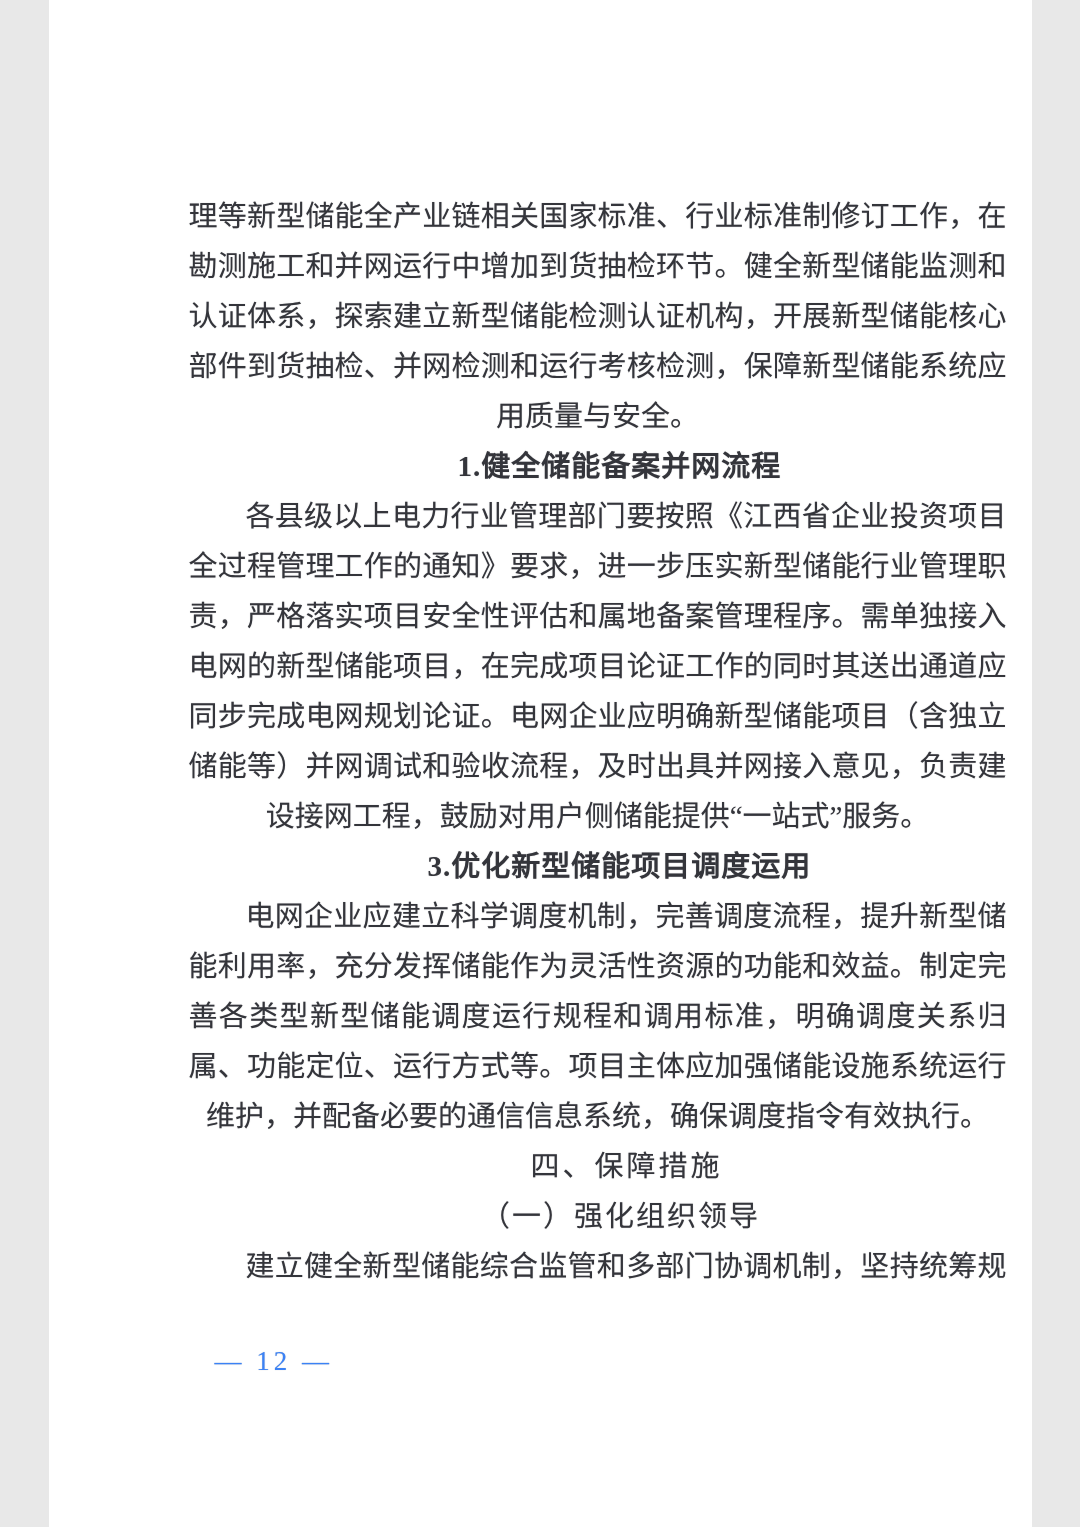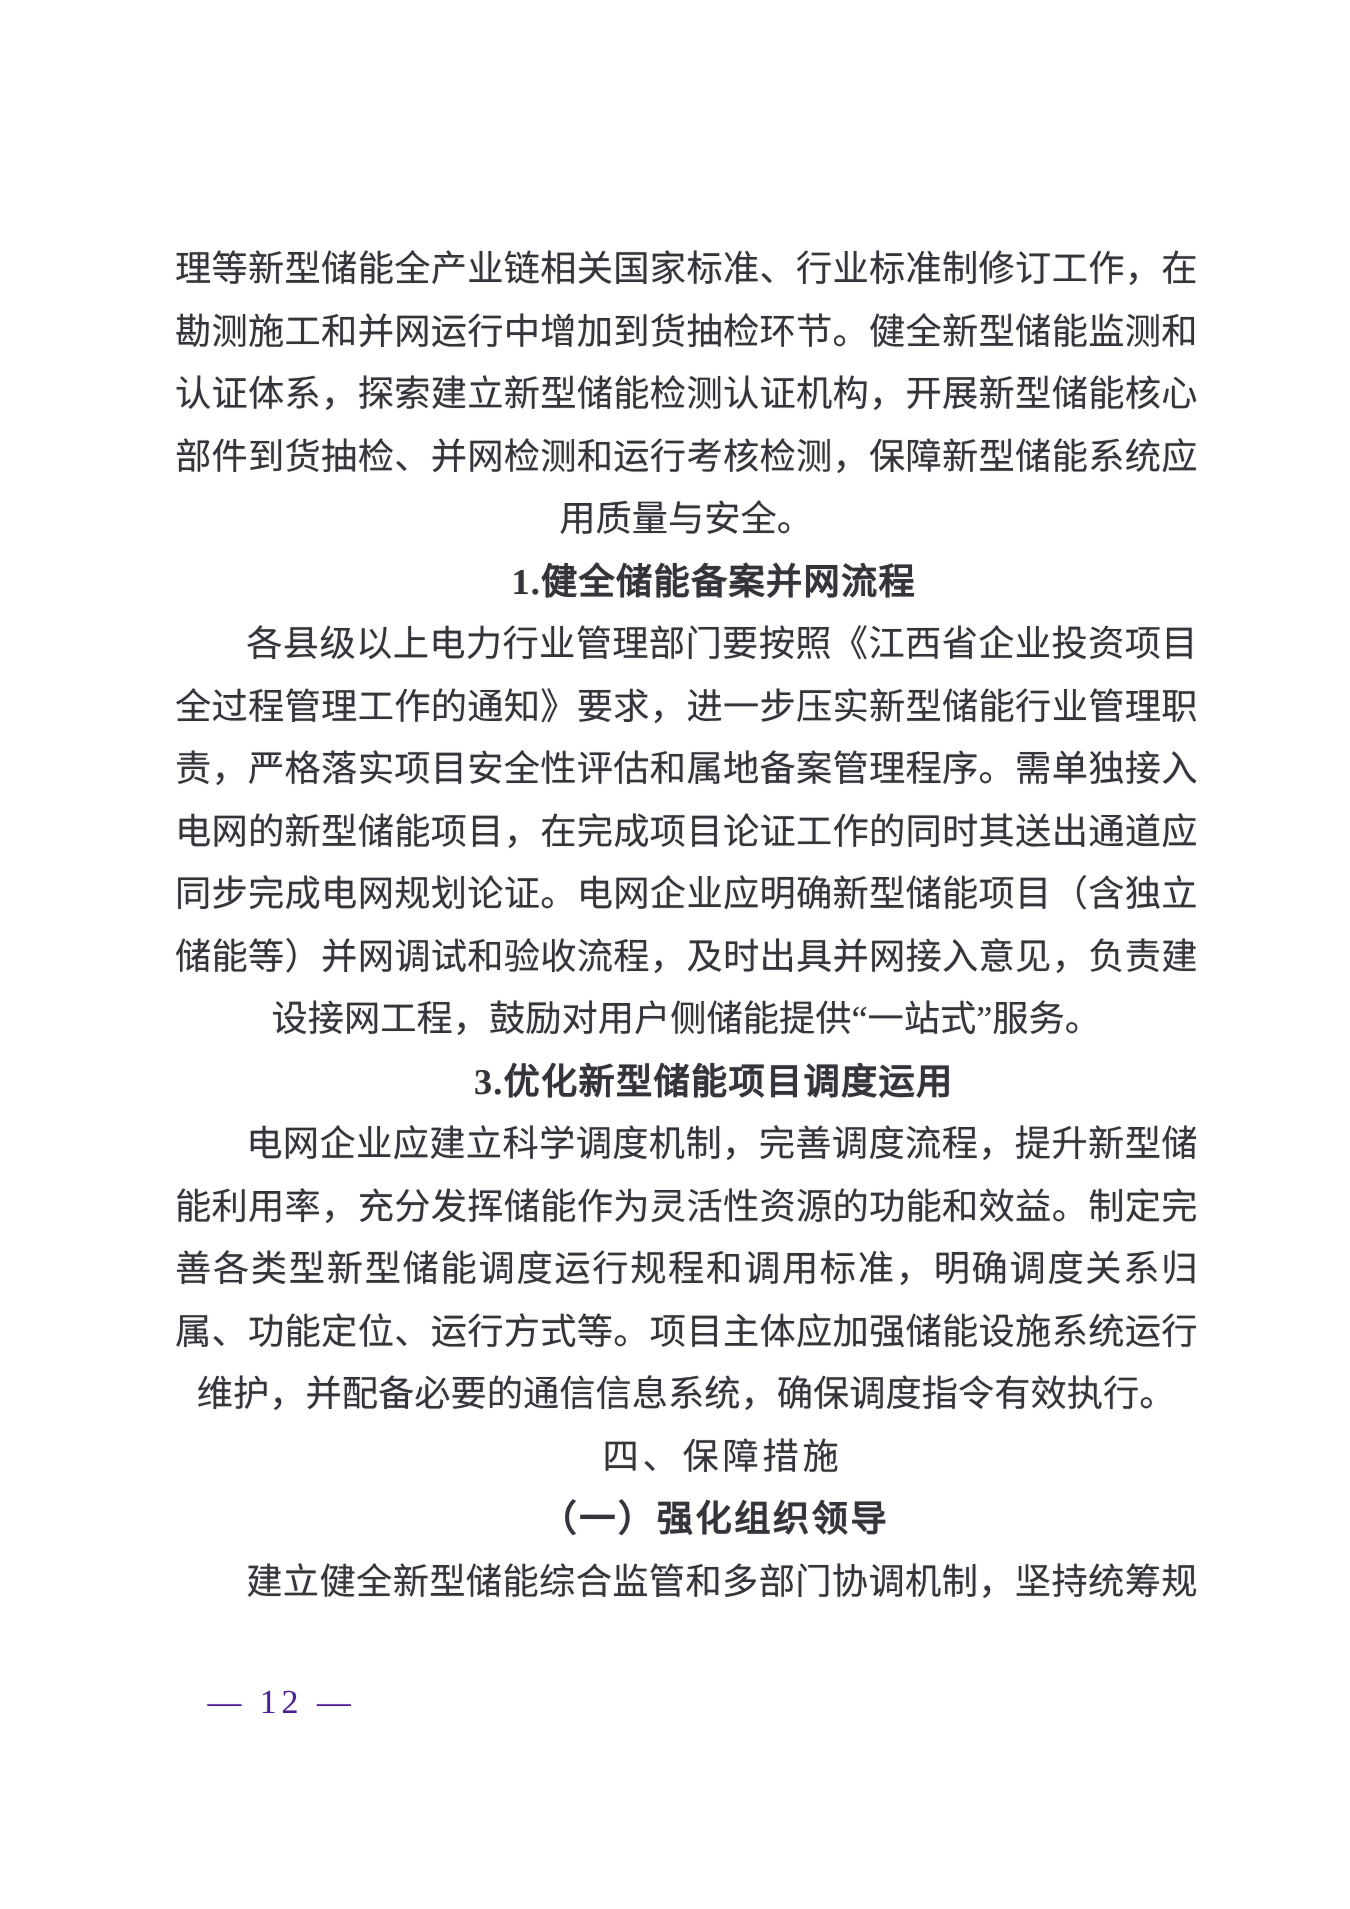--- a/index.html
+++ b/index.html
@@ -3,21 +3,21 @@
 <meta charset="utf-8">
 <title>Document Page 12</title>
 <style>
   html, body {
     margin: 0;
     padding: 0;
     background: #e8e8e8;
   }
   .page {
     position: relative;
-    width: 1080px;
+    width: 983px;
     height: 1527px;
     margin: 0 auto;
     background: #ffffff;
     overflow: hidden;
   }
   .textcol {
     position: absolute;
     left: 140px;
     top: 191px;
     width: 818px;
@@ -50,31 +50,31 @@
   
   .h-hei {
     padding-left: 58px;
     font-weight: 400;
     font-family: "Liberation Sans", "DejaVu Sans", sans-serif;
     letter-spacing: 3px;
   }
   
   .h-kai {
     padding-left: 46px;
-    font-weight: 700;
+    font-weight: 400;
     letter-spacing: 2px;
   }
   .pagenum {
     position: absolute;
     left: 166px;
     top: 1338px;
     font-family: "Liberation Serif", "DejaVu Serif", serif;
     font-size: 27px;
     line-height: 46px;
-    color: #4c1d95;
+    color: #3b82f6;
     text-shadow: 0 0 1px rgba(58,59,66,0.3);
     letter-spacing: 4px;
   }
 </style>
 </head>
 <body>
 
 <div class="page">
   <div class="textcol">
     <div class="ln j">理等新型储能全产业链相关国家标准、行业标准制修订工作，在</div>

